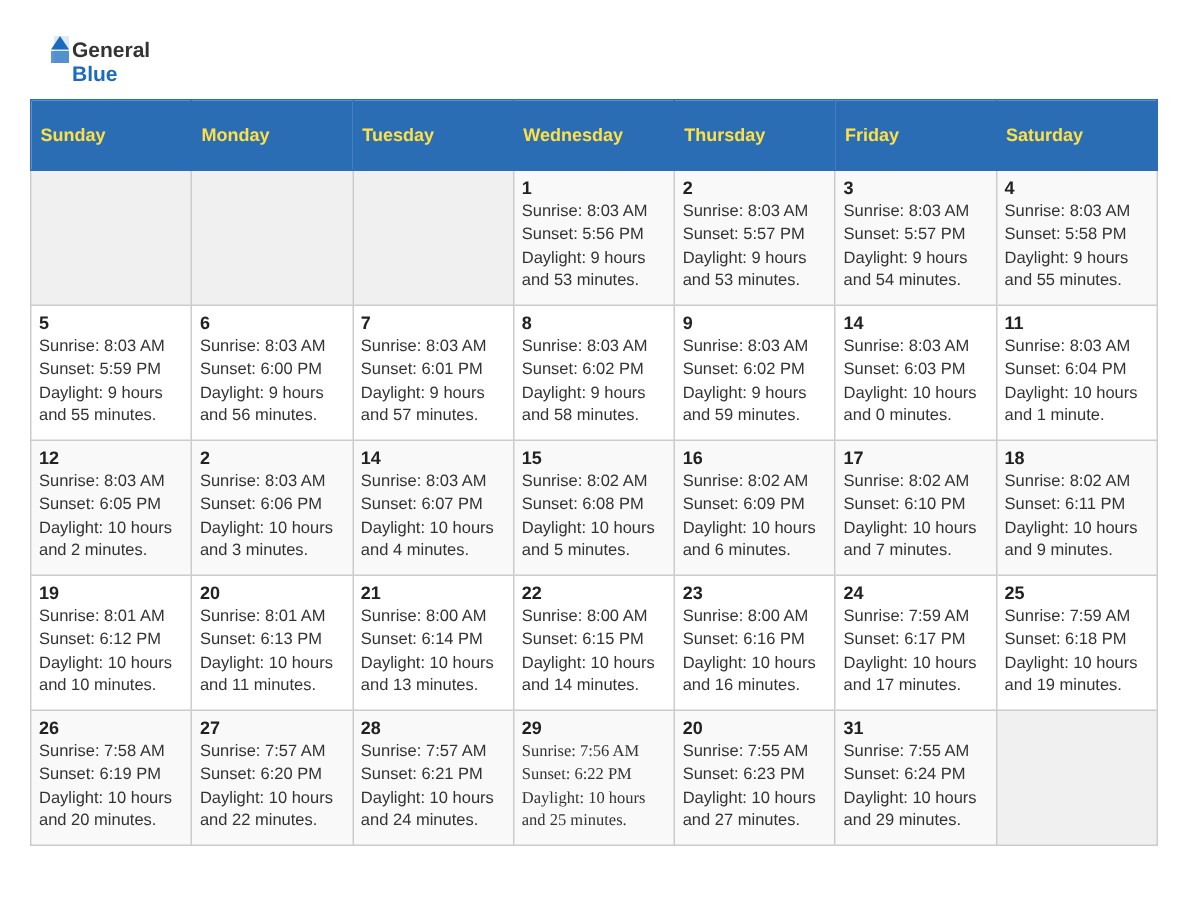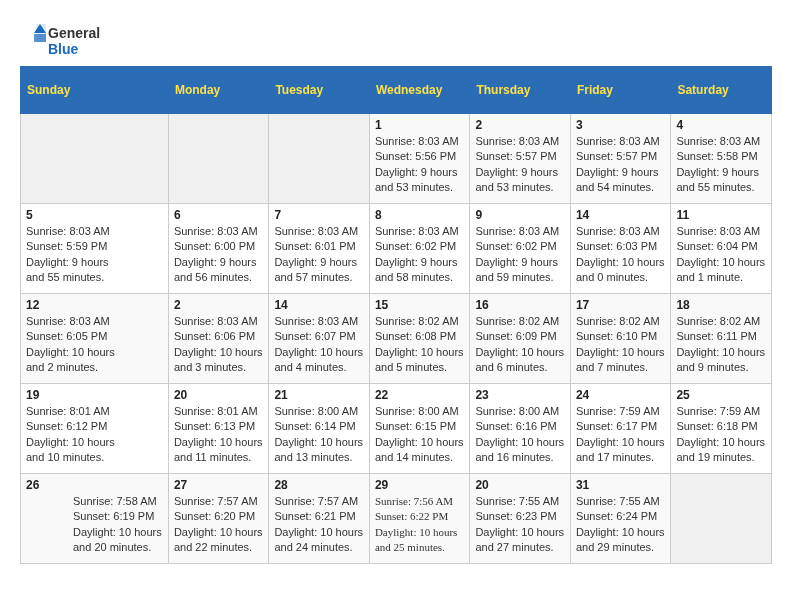--- a/index.html
+++ b/index.html
@@ -286,21 +286,21 @@
           <div class="day-num">25</div>
           <div class="day-info" style="white-space: pre-line;">Sunrise: 7:59 AM
 Sunset: 6:18 PM
 Daylight: 10 hours
 and 19 minutes.</div>
         </td>
       </tr>
       <tr>
         <td>
           <div class="day-num">26</div>
-          <div class="day-info" style="white-space: pre-line; margin-left: 47px;">Sunrise: 7:58 AM
+          <div class="day-info" style="white-space: pre-line;">Sunrise: 7:58 AM
 Sunset: 6:19 PM
 Daylight: 10 hours
 and 20 minutes.</div>
         </td>
         <td>
           <div class="day-num">27</div>
           <div class="day-info" style="white-space: pre-line;">Sunrise: 7:57 AM
 Sunset: 6:20 PM
 Daylight: 10 hours
 and 22 minutes.</div>

